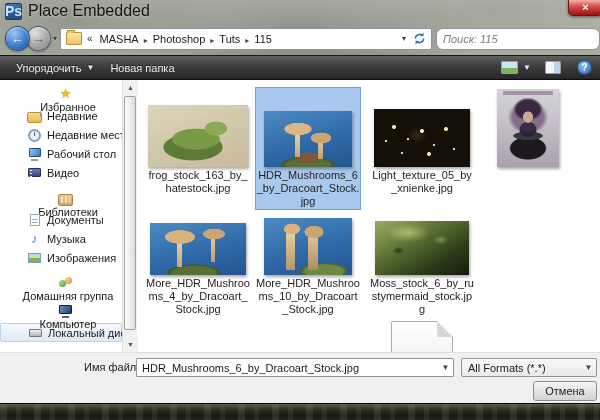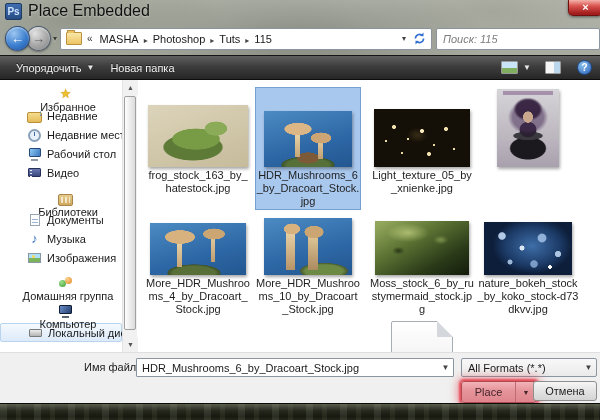--- a/index.html
+++ b/index.html
@@ -10,21 +10,21 @@
   
   .chrome{position:absolute;left:0;top:0;width:600px;height:55px;
     background:
       radial-gradient(ellipse 220px 70px at 12% 35%, rgba(125,128,115,.55), transparent 70%),
       radial-gradient(ellipse 260px 90px at 50% 70%, rgba(96,100,90,.45), transparent 72%),
       radial-gradient(ellipse 200px 60px at 82% 20%, rgba(150,150,140,.5), transparent 70%),
       radial-gradient(ellipse 150px 50px at 30% 10%, rgba(170,172,160,.5), transparent 70%),
       linear-gradient(#b6b9af,#a7aa9f);}
   .titlebar{position:absolute;left:0;top:0;width:600px;height:22px;display:flex;align-items:center;padding-left:5px;box-sizing:border-box;}
   .ps-badge{width:15px;height:15px;border-radius:2px;background:linear-gradient(#3f6db0,#274d85);
-    border:1px solid #16headero;border:1px solid #1d3a63;color:#cfe4ff;font-weight:bold;font-size:10px;
+    border:1px solid #16headero;border:1px solid #1d3a63;color:#cfe4ff;font-weight:bold;font-size:14px;
     display:flex;align-items:center;justify-content:center;margin-right:6px;}
   .win-title{font-size:16px;color:#111;text-shadow:0 1px 2px rgba(255,255,255,.45);}
   .close-btn{position:absolute;top:0;right:-3px;width:33px;height:15px;border-radius:0 0 5px 5px;
     background:linear-gradient(#f4b3ab,#d9534f 40%,#a21d1d 90%);border:1px solid #6f0f0f;border-top:none;
     color:#fff;font-weight:bold;font-size:11px;line-height:14px;text-align:center;
     box-shadow:0 1px 3px rgba(0,0,0,.5);cursor:default;}
 
   
   .navbar{position:absolute;left:0;top:22px;width:600px;height:33px;display:flex;align-items:center;padding:0 0 0 5px;box-sizing:border-box;}
   .nav-orb{width:23px;height:23px;border-radius:50%;flex:none;display:flex;align-items:center;justify-content:center;
@@ -35,21 +35,21 @@
   .addr{height:22px;background:#fff;border:1px solid #8a95a0;border-radius:2px;display:flex;align-items:center;
     padding:0 3px;box-sizing:border-box;flex:none;width:372px;}
   .crumb-folder{width:14px;height:11px;background:linear-gradient(#f9e8a7,#ecc463);border:1px solid #b9913f;border-radius:1px;position:relative;margin:0 4px 0 2px;flex:none;}
   .crumb-folder::before{content:"";position:absolute;top:-3px;left:0;width:6px;height:2px;background:#ecc463;border:1px solid #b9913f;border-bottom:none;border-radius:1px 1px 0 0;}
   .crumb-ovf{color:#333;font-size:10px;margin:0 4px 0 1px;}
   .crumb-seg{padding:2px 3px;color:#1a1a1a;cursor:default;}
   .crumb-sep{font-size:8px;color:#444;padding:0 2px;}
   .addr-spacer{flex:1;}
   .addr-caret{font-size:8px;color:#444;padding:0 4px;}
   .refresh-btn{width:18px;height:18px;display:flex;align-items:center;justify-content:center;flex:none;}
-  .searchbox{height:22px;background:#fff;border:1px solid #8a95a0;border-radius:2px;margin-left:4px;flex:1;
+  .searchbox{height:22px;background:#fff;border:1px solid #8a95a0;border-radius:7px;margin-left:4px;flex:1;
     display:flex;align-items:center;padding:0 6px;box-sizing:border-box;}
   .search-cue{font-style:italic;color:#7d7d7d;}
 
   
   .toolbar{position:absolute;left:0;top:55px;width:600px;height:25px;box-sizing:border-box;
     background:linear-gradient(#606060,#3d3d3d 45%,#262626);border-top:1px solid #151515;border-bottom:1px solid #0c0c0c;
     display:flex;align-items:center;color:#f2f2f2;padding:0 8px;}
   .tool-item{display:flex;align-items:center;padding:3px 8px;text-shadow:0 -1px 0 rgba(0,0,0,.6);}
   .tool-caret{font-size:8px;margin-left:5px;color:#e8e8e8;}
   .tool-spacer{flex:1;}
@@ -342,45 +342,35 @@
             <div class="thumb thumb-mushrooms-blue-3" style="width: 88px; height: 57px;"></div>
           </div>
           <div class="caption">More_HDR_Mushrooms_10_by_Dracoart_Stock.jpg</div>
         </div>
         <div class="file-cell" style="left: 232px; top: 136px;">
           <div class="thumbwrap" style="height: 58px;">
             <div class="thumb thumb-moss" style="width: 94px; height: 54px;"></div>
           </div>
           <div class="caption">Moss_stock_6_by_rustymermaid_stock.jpg</div>
         </div>
-        <div class="file-cell" style="left: 338px; top: 136px;">
-          <div class="thumbwrap" style="height: 58px;">
-            <div class="thumb thumb-bokeh" style="width: 88px; height: 53px;"></div>
-          </div>
-          <div class="caption">nature_bokeh_stock_by_koko_stock-d73dkvv.jpg</div>
-        </div>
         <div class="file-cell" style="left: 232px; top: 236px;">
           <div class="thumbwrap" style="height: 44px;">
             <div class="thumb thumb-page" style="width: 62px; height: 40px;"></div>
           </div>
         </div>
       </div>
   </div>
 
   <div class="bottombar">
     <div class="fname-label">Имя файла:</div>
     <div class="fname-combo">
       <span class="fname-value">HDR_Mushrooms_6_by_Dracoart_Stock.jpg</span>
       <span class="combo-caret">▼</span>
     </div>
     <div class="format-select">
       <span class="format-value">All Formats (*.*)</span>
       <span class="combo-caret">▼</span>
     </div>
-    <div class="place-split">
-      <div class="place-main">Place</div>
-      <div class="place-arrow">▼</div>
-    </div>
     <div class="cancel-btn">Отмена</div>
   </div>
 
   <div class="bottomstrip"></div>
 </div>
 
 </body></html>

